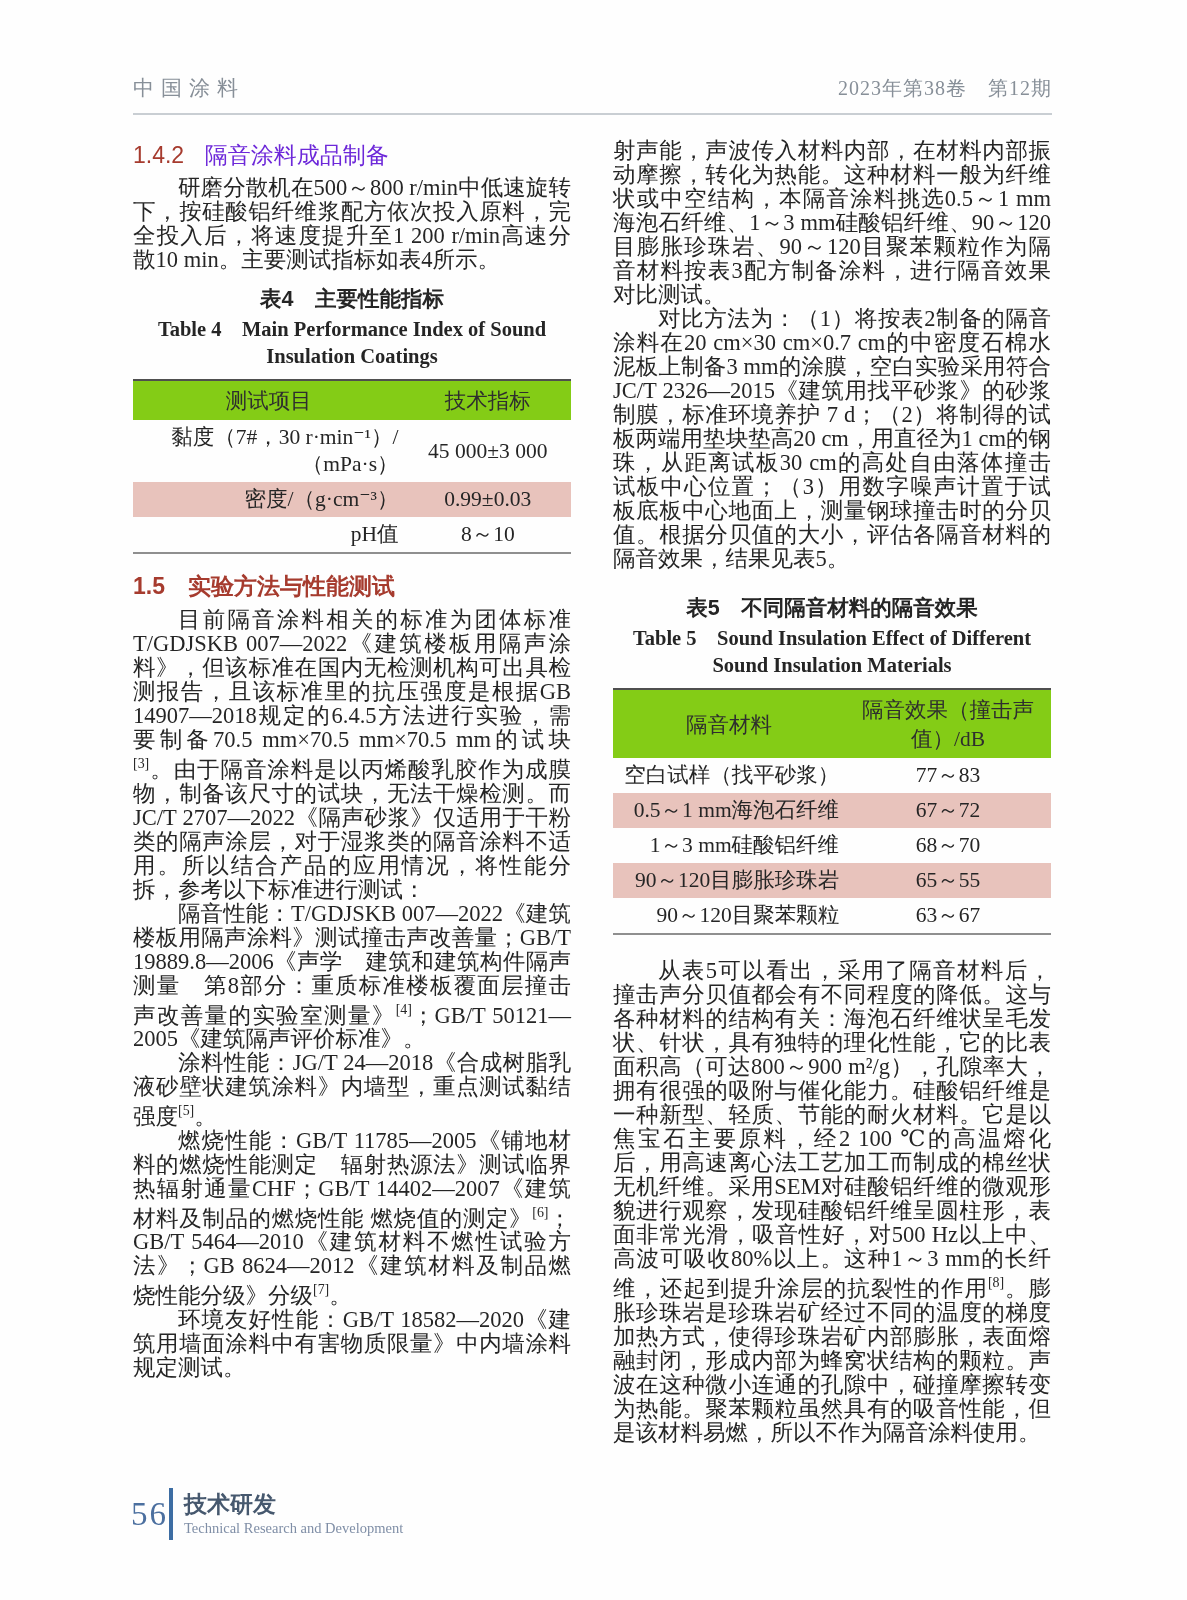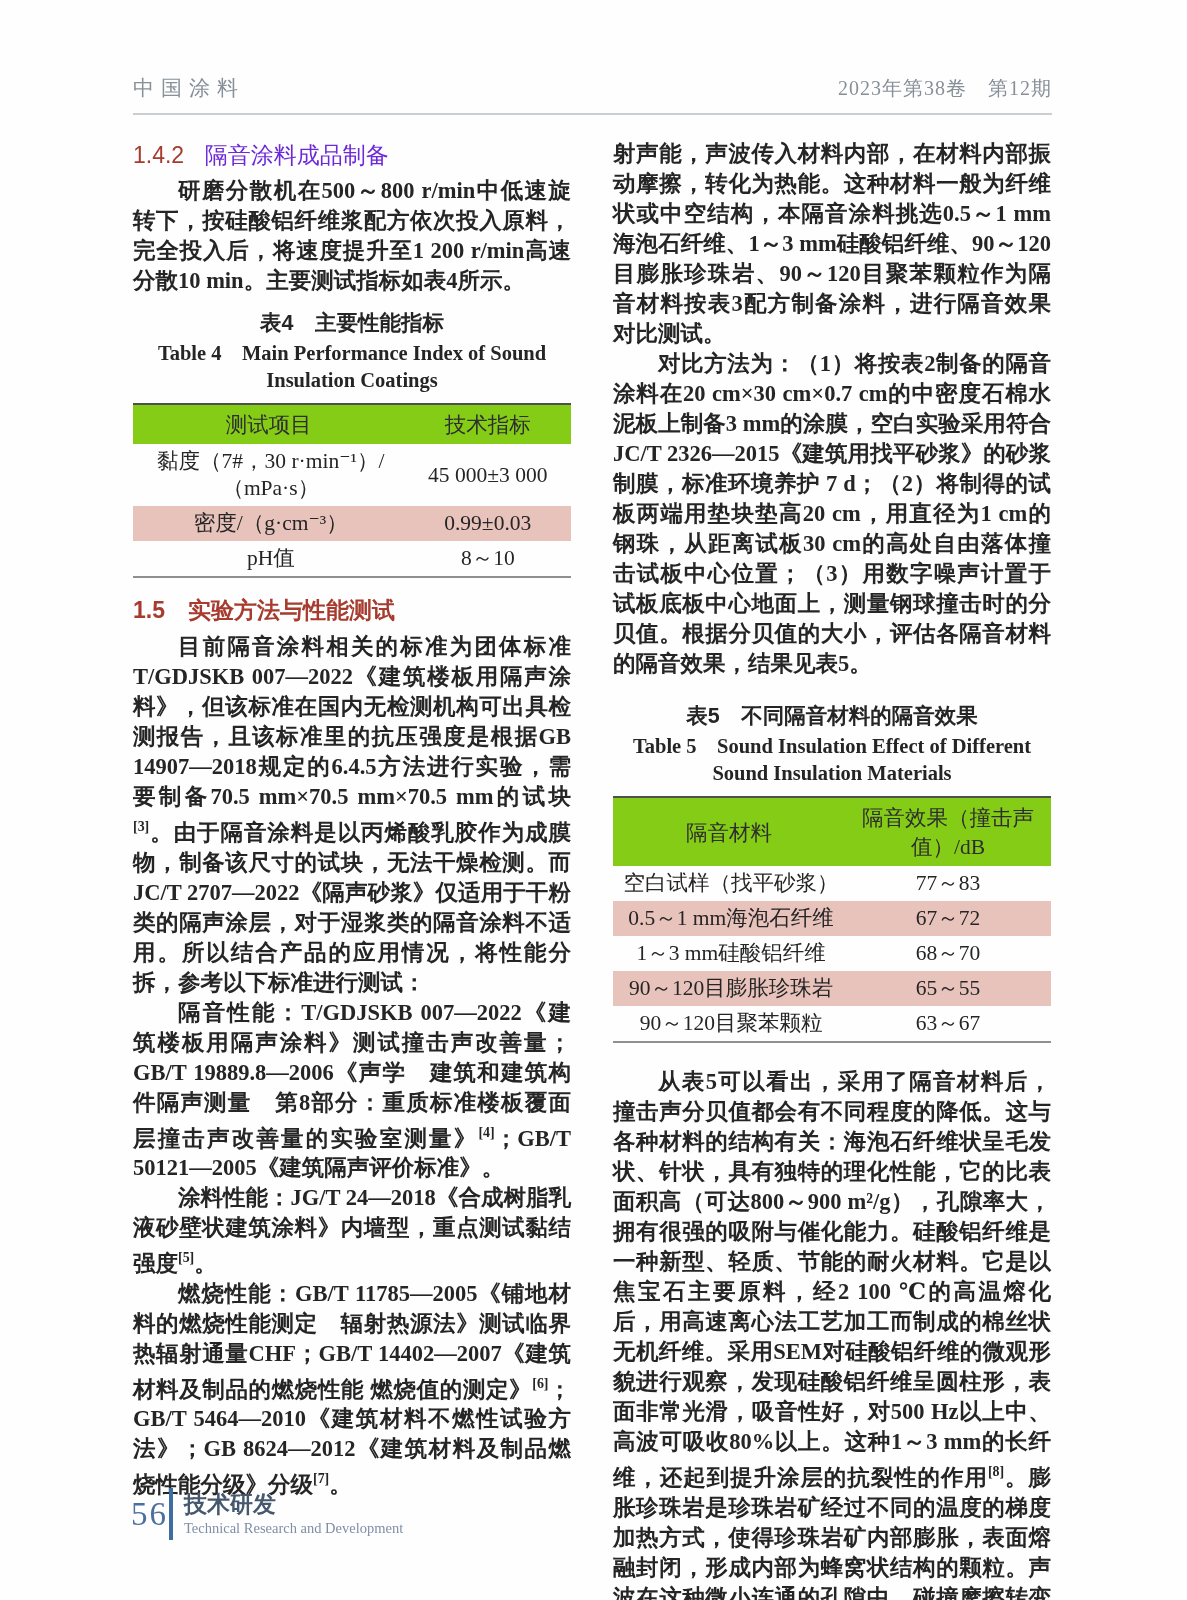--- a/index.html
+++ b/index.html
@@ -13,42 +13,42 @@
 
   
   .page-header { display:flex; justify-content:space-between; align-items:flex-end;
     padding-bottom:11px; border-bottom:2px solid #c9ced3; color:#878f98; }
   .journal { font-family:"Liberation Sans","DejaVu Sans",sans-serif; font-size:21px; letter-spacing:7px; }
   .issue { font-size:20px; letter-spacing:1px; }
 
   
   .columns { display:flex; gap:42px; margin-top:24px; }
   .col { width:438px; }
-  p.body { font-size:22.5px; line-height:30px; text-align:justify;font-weight:bold; }
+  p.body { font-size:22.5px; line-height:24px; text-align:justify; }
   p.indent { text-indent:2em; }
   sup { font-size:0.62em; }
 
   
   .h3 { font-family:"Liberation Sans","DejaVu Sans",sans-serif; font-size:23px; line-height:32px; margin:0 0 5px; }
   .h3 .num { color:#a63b2e; }
   .h3 .t { color:#6d28d9; margin-left:0.9em; }
   .h2 { font-family:"Liberation Sans","DejaVu Sans",sans-serif; font-weight:bold; color:#a63b2e;
         font-size:23px; line-height:32px; margin:9px 0 6px; }
   .h2 .num { margin-right:1em;text-align:center; }
 
   
   .tablewrap { margin:12px 0 16px; }
   .tbl-title-cn { font-family:"Liberation Sans","DejaVu Sans",sans-serif; font-weight:bold;
         font-size:21.5px; line-height:30px; text-align:center; }
   .tbl-title-en { font-weight:bold; font-size:20.5px; line-height:27px; text-align:center; margin-top:2px; }
   table { width:100%; border-collapse:collapse; margin-top:9px;
         border-top:2px solid #4f4f4f; border-bottom:2px solid #8f8f8f; font-size:21.5px; }
   th { background:#84cc16; font-weight:normal; padding:5px 4px; text-align:center; color:#2e2e2e; }
   td { padding:4px 6px; line-height:27px; }
-  td.c-item { text-align:center; padding-left:10px; }
+  td.c-item { text-align:right; padding-left:10px; }
   td.c-val { text-align:center; }
   tr.alt { background:#e8c3bc; }
   .t4 th:first-child { width:62%; }
   .t5 th:first-child { width:53%; }
 
   
   .page-footer { position:absolute; left:131px; top:1488px; display:flex; align-items:center; }
   .pg-num { font-size:33px; color:#4b6f9f; margin-right:1px; letter-spacing:2px; }
   .f-bar { width:4px; height:52px; background:#3d6da3; margin-right:11px; }
   .f-cn { font-family:"Liberation Sans","DejaVu Sans",sans-serif; font-weight:bold;
@@ -103,20 +103,21 @@
       </div>
 
       <div class="h2">
         <span class="num">1.5</span><span>实验方法与性能测试</span>
       </div>
 
       <p class="body indent">目前隔音涂料相关的标准为团体标准T/GDJSKB 007—2022《建筑楼板用隔声涂料》，但该标准在国内无检测机构可出具检测报告，且该标准里的抗压强度是根据GB 14907—2018规定的6.4.5方法进行实验，需要制备70.5 mm×70.5 mm×70.5 mm的试块<sup>[3]</sup>。由于隔音涂料是以丙烯酸乳胶作为成膜物，制备该尺寸的试块，无法干燥检测。而JC/T 2707—2022《隔声砂浆》仅适用于干粉类的隔声涂层，对于湿浆类的隔音涂料不适用。所以结合产品的应用情况，将性能分拆，参考以下标准进行测试：</p>
       <p class="body indent">隔音性能：T/GDJSKB 007—2022《建筑楼板用隔声涂料》测试撞击声改善量；GB/T 19889.8—2006《声学　建筑和建筑构件隔声测量　第8部分：重质标准楼板覆面层撞击声改善量的实验室测量》<sup>[4]</sup>；GB/T 50121—2005《建筑隔声评价标准》。</p>
       <p class="body indent">涂料性能：JG/T 24—2018《合成树脂乳液砂壁状建筑涂料》内墙型，重点测试黏结强度<sup>[5]</sup>。</p>
       <p class="body indent">燃烧性能：GB/T 11785—2005《铺地材料的燃烧性能测定　辐射热源法》测试临界热辐射通量CHF；GB/T 14402—2007《建筑材料及制品的燃烧性能 燃烧值的测定》<sup>[6]</sup>；GB/T 5464—2010《建筑材料不燃性试验方法》；GB 8624—2012《建筑材料及制品燃烧性能分级》分级<sup>[7]</sup>。</p>
+      <p class="body indent">环境友好性能：GB/T 18582—2020《建筑用墙面涂料中有害物质限量》中内墙涂料规定测试。</p>
 
     </div>
 
     <div class="col">
 
       <p class="body">射声能，声波传入材料内部，在材料内部振动摩擦，转化为热能。这种材料一般为纤维状或中空结构，本隔音涂料挑选0.5～1 mm海泡石纤维、1～3 mm硅酸铝纤维、90～120目膨胀珍珠岩、90～120目聚苯颗粒作为隔音材料按表3配方制备涂料，进行隔音效果对比测试。</p>
       <p class="body indent">对比方法为：（1）将按表2制备的隔音涂料在20 cm×30 cm×0.7 cm的中密度石棉水泥板上制备3 mm的涂膜，空白实验采用符合JC/T 2326—2015《建筑用找平砂浆》的砂浆制膜，标准环境养护 7 d；（2）将制得的试板两端用垫块垫高20 cm，用直径为1 cm的钢珠，从距离试板30 cm的高处自由落体撞击试板中心位置；（3）用数字噪声计置于试板底板中心地面上，测量钢球撞击时的分贝值。根据分贝值的大小，评估各隔音材料的隔音效果，结果见表5。</p>
 
       <div class="tablewrap" style="margin-top:22px; margin-bottom:24px;">
         <div class="tbl-title-cn">表5　不同隔音材料的隔音效果</div>

